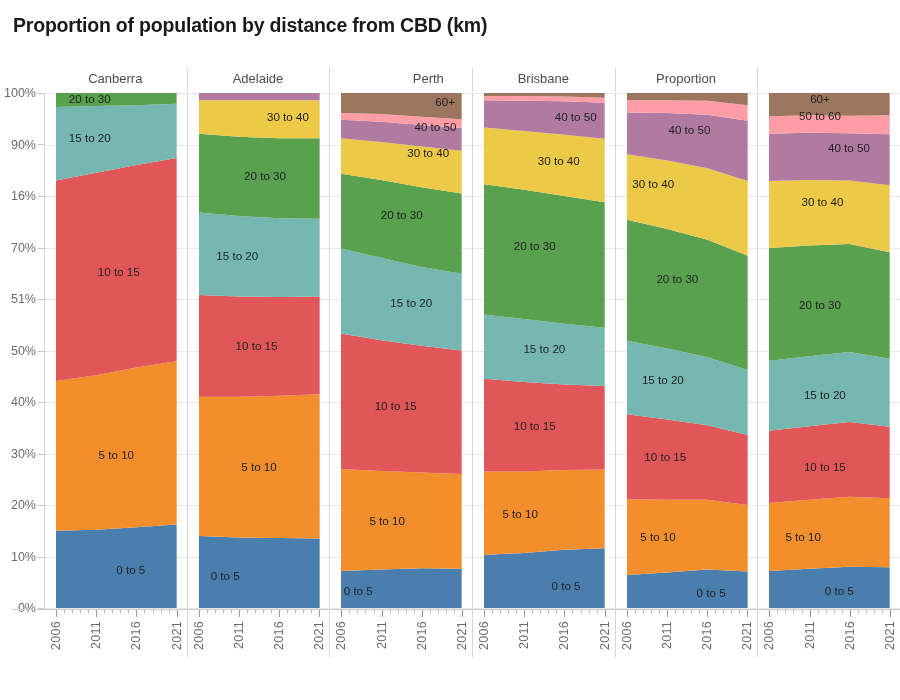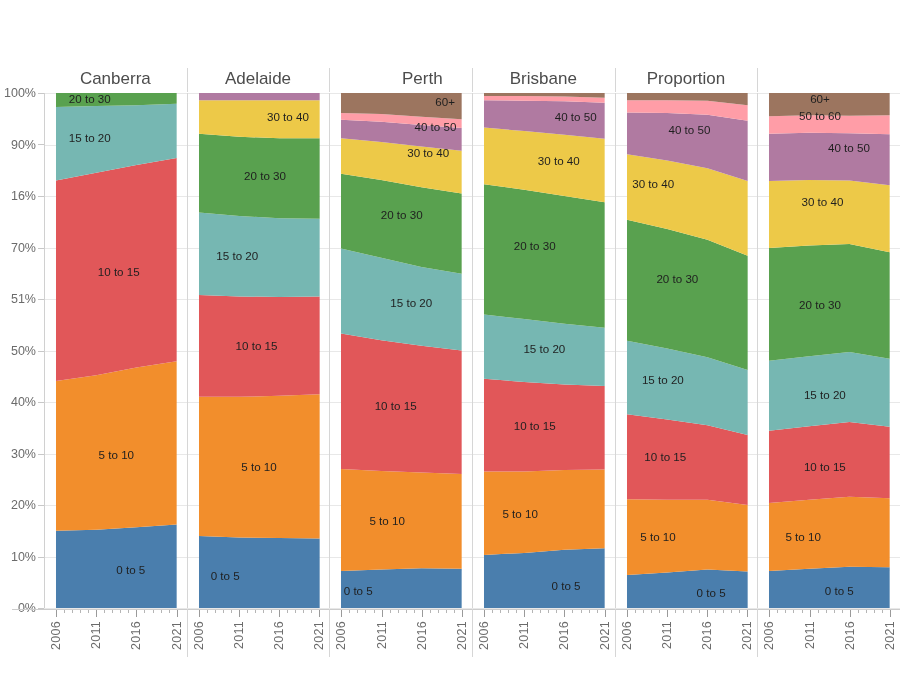--- a/index.html
+++ b/index.html
@@ -24,21 +24,21 @@
     font-size:11.2px; color:#333333; white-space:nowrap;
   }
 
   
   .header-row {
     position:absolute; left:44px; top:68px;
     width:856px; height:24px;
   }
   .panel-title {
     position:absolute; top:0; height:24px;
-    text-align:center; font-size:17px; color:#4c4c4c;
+    text-align:center; font-size:13px; color:#4c4c4c;
     line-height:22px; white-space:nowrap;
   }
   .hdr-sep {
     position:absolute; top:68px; width:1px; height:24px;
     background:#d6d6d6;
   }
 
   
   .plot-area {
     position:absolute; left:44px; top:93px;
@@ -106,38 +106,39 @@
     writing-mode:vertical-rl; transform:rotate(180deg);
     transform-origin:center; white-space:nowrap;
     letter-spacing:0.3px;
   }
 </style>
 </head>
 <body>
 
 <div id="chart-root">
 
+  <div class="title">Proportion of population by distance from CBD (km)</div>
 
   <div id="gridlines">
       <div class="gridline" style="top: 608px;"></div>
       <div class="gridline" style="top: 557px;"></div>
       <div class="gridline" style="top: 505px;"></div>
       <div class="gridline" style="top: 454px;"></div>
       <div class="gridline" style="top: 402px;"></div>
       <div class="gridline" style="top: 351px;"></div>
       <div class="gridline" style="top: 299px;"></div>
       <div class="gridline" style="top: 248px;"></div>
       <div class="gridline" style="top: 196px;"></div>
       <div class="gridline" style="top: 145px;"></div>
       <div class="gridline" style="top: 93px;"></div>
     </div>
   <div id="panel-titles" class="header-row">
       <div class="panel-title" style="left: 0px; width: 142.667px;">Canberra</div>
       <div class="panel-title" style="left: 142.667px; width: 142.667px;">Adelaide</div>
-      <div class="panel-title" style="left: 289px; width: 142.667px; padding-left: 36px;">Perth</div>
+      <div class="panel-title" style="left: 295px; width: 142.667px; padding-left: 36px;">Perth</div>
       <div class="panel-title" style="left: 428px; width: 142.667px;">Brisbane</div>
       <div class="panel-title" style="left: 570.667px; width: 142.667px;">Proportion</div>
     </div>
   <div id="header-seps"></div>
 
   <div class="yaxis" id="yaxis">
       <div class="ytick" style="top: 515px;">0%</div>
       <div class="ytick-mark" style="top: 515px;"></div>
       <div class="ytick" style="top: 463.5px;">10%</div>
       <div class="ytick-mark" style="top: 464px;"></div>

